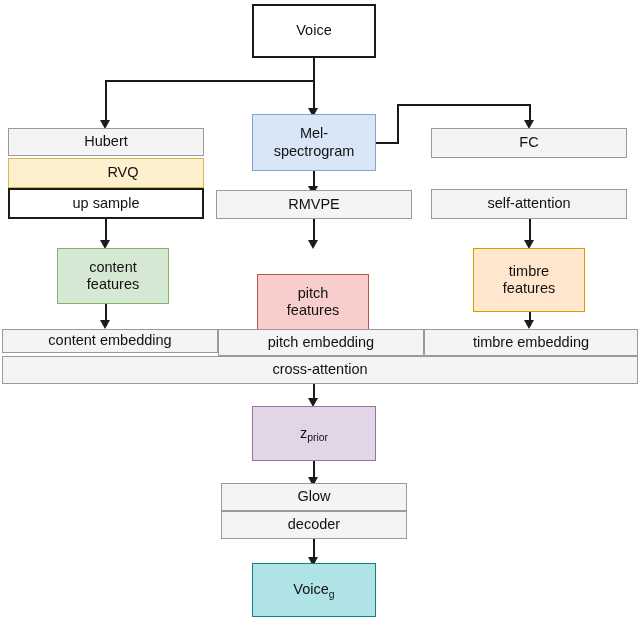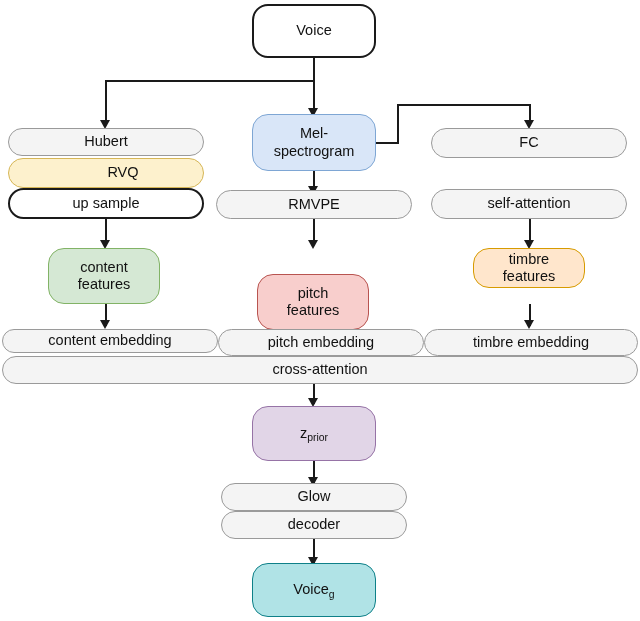--- a/index.html
+++ b/index.html
@@ -21,21 +21,20 @@
     position: absolute;
     box-sizing: border-box;
     display: flex;
     align-items: center;
     justify-content: center;
     text-align: center;
     font-size: 14.5px;
     color: #111111;
     line-height: 1.2;
     z-index: 3;
-    border-radius: 16px;
   }
   
   .n-white {
     background: #ffffff;
     border: 2px solid #1a1a1a;
   }
   
   .n-grey {
     background: #f4f4f4;
     border: 1.4px solid #9a9a9a;
@@ -164,29 +163,29 @@
     <span>RMVPE</span>
   </div>
 
   <div class="node n-grey" style="left:431px; top:128px; width:196px; height:30px;">
     <span>FC</span>
   </div>
   <div class="node n-grey" style="left:431px; top:189px; width:196px; height:30px;">
     <span>self-attention</span>
   </div>
 
-  <div class="node n-green two-line" style="left:48px; top:248px; width:112px; height:56px;">
+  <div class="node n-green two-line" style="left:57px; top:248px; width:112px; height:56px;">
     <span>content
 features</span>
   </div>
   <div class="node n-pink two-line" style="left:257px; top:248px; width:112px; height:56px;margin-top:26px;">
     <span>pitch
 features</span>
   </div>
-  <div class="node n-orange two-line" style="left:473px; top:248px; width:112px; height:40px;">
+  <div class="node n-orange two-line" style="left:473px; top:248px; width:112px; height:64px;">
     <span>timbre
 features</span>
   </div>
 
   <div class="node n-grey" style="left:2px; top:329px; width:216px; height:24px;">
     <span>content embedding</span>
   </div>
   <div class="node n-grey" style="left:218px; top:329px; width:206px; height:27px;">
     <span>pitch embedding</span>
   </div>

